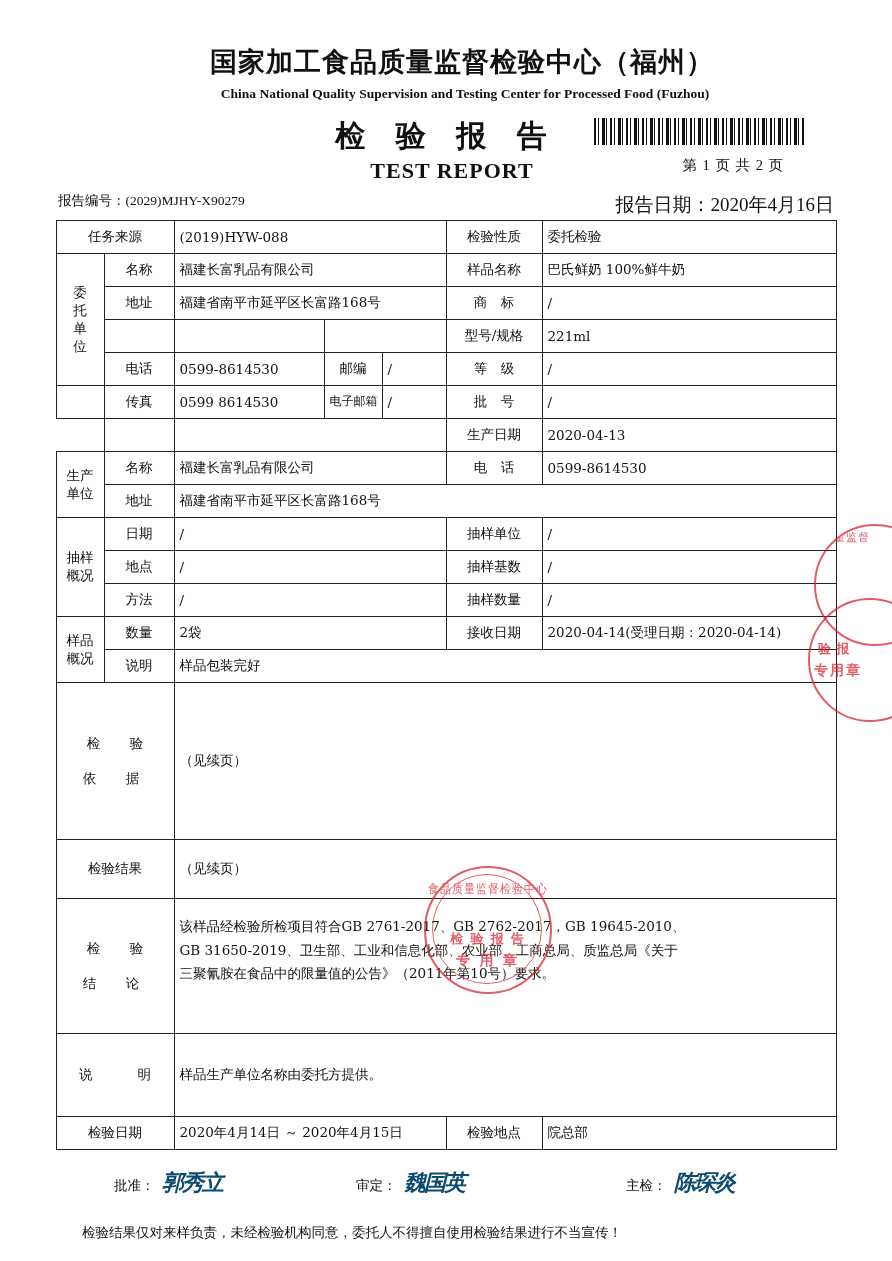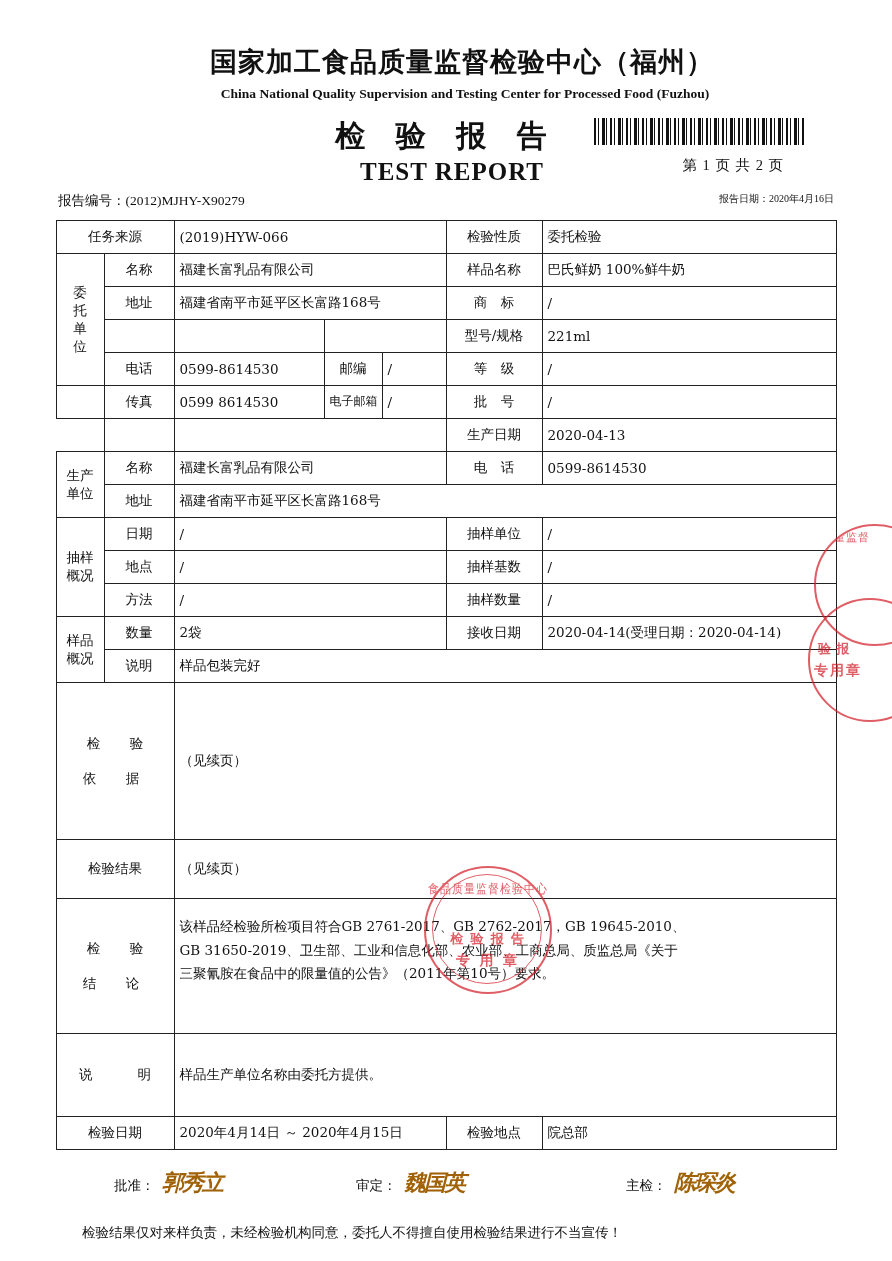--- a/index.html
+++ b/index.html
@@ -46,21 +46,21 @@
     margin-top: 14px;
     height: 66px;
   }
   .title-cn {
     font-size: 30px;
     font-weight: bold;
     letter-spacing: 10px;
     font-family: "DejaVu Serif", serif;
   }
   .title-en {
-    font-size: 25px;
+    font-size: 22px;
     font-weight: bold;
     letter-spacing: 1px;
     margin-top: 1px;
     padding-left: 12px;
   }
   .barcode {
     position: absolute;
     right: 88px;
     top: 2px;
     width: 210px;
@@ -87,21 +87,21 @@
     margin-top: 10px;
   }
   .repno {
     position: absolute;
     left: 58px;
     font-size: 13.5px;
   }
   .repdate {
     position: absolute;
     right: 58px;
-    font-size: 10px;
+    font-size: 19px;
     text-align: right;
   }
 
   
   table.main {
     border-collapse: collapse;
     margin: 6px auto 0 auto;
     width: 780px;
     table-layout: fixed;
   }
@@ -143,21 +143,21 @@
     position: absolute;
     top: 8px;
     white-space: nowrap;
   }
   .sig .lab { margin-right: 4px; }
   .sig .hand {
     font-family: "DejaVu Serif", serif;
     font-style: italic;
     font-size: 22px;
     font-weight: bold;
-    color: #a16207;
+    color: #0c4a6e;
     letter-spacing: -2px;
   }
   .sig1 { left: 58px; }
   .sig2 { left: 300px; }
   .sig3 { left: 570px; }
 
   .notes {
     width: 780px;
     margin: 12px auto 0 auto;
     font-size: 13.5px;
@@ -260,39 +260,39 @@
     <div class="hdr-en">China National Quality Supervision and Testing Center for Processed Food (Fuzhou)</div>
     <div class="title-row">
       <div class="title-cn">检 验 报 告</div>
       <div class="title-en">TEST REPORT</div>
       <div class="barcode"></div>
       <div class="pageno">第 1 页  共 2 页</div>
     </div>
   </div>
 
   <div class="idrow">
-    <div class="repno">报告编号：(2012)MJHY-X90279</div>
+    <div class="repno">报告编号：(2029)MJHY-X90279</div>
     <div class="repdate">报告日期：2020年4月16日</div>
   </div>
 
   <table class="main">
     <colgroup>
       <col style="width:48px">
       <col style="width:70px">
       <col style="width:150px">
       <col style="width:58px">
       <col style="width:64px">
       <col style="width:96px">
       <col style="width:294px">
     </colgroup>
 
     <tbody>
         <tr>
       <td class="lbl" colspan="2">任务来源</td>
-      <td class="val" colspan="3">(2019)HYW-066</td>
+      <td class="val" colspan="3">(2019)HYW-088</td>
       <td class="lbl">检验性质</td>
       <td class="val">委托检验</td>
     </tr>
 
     <tr>
       <td class="lbl" rowspan="4" style="letter-spacing:0">
         <div>委<br>托<br>单<br>位</div>
       </td>
       <td class="lbl">名称</td>
       <td class="val" colspan="3">福建长富乳品有限公司</td>

